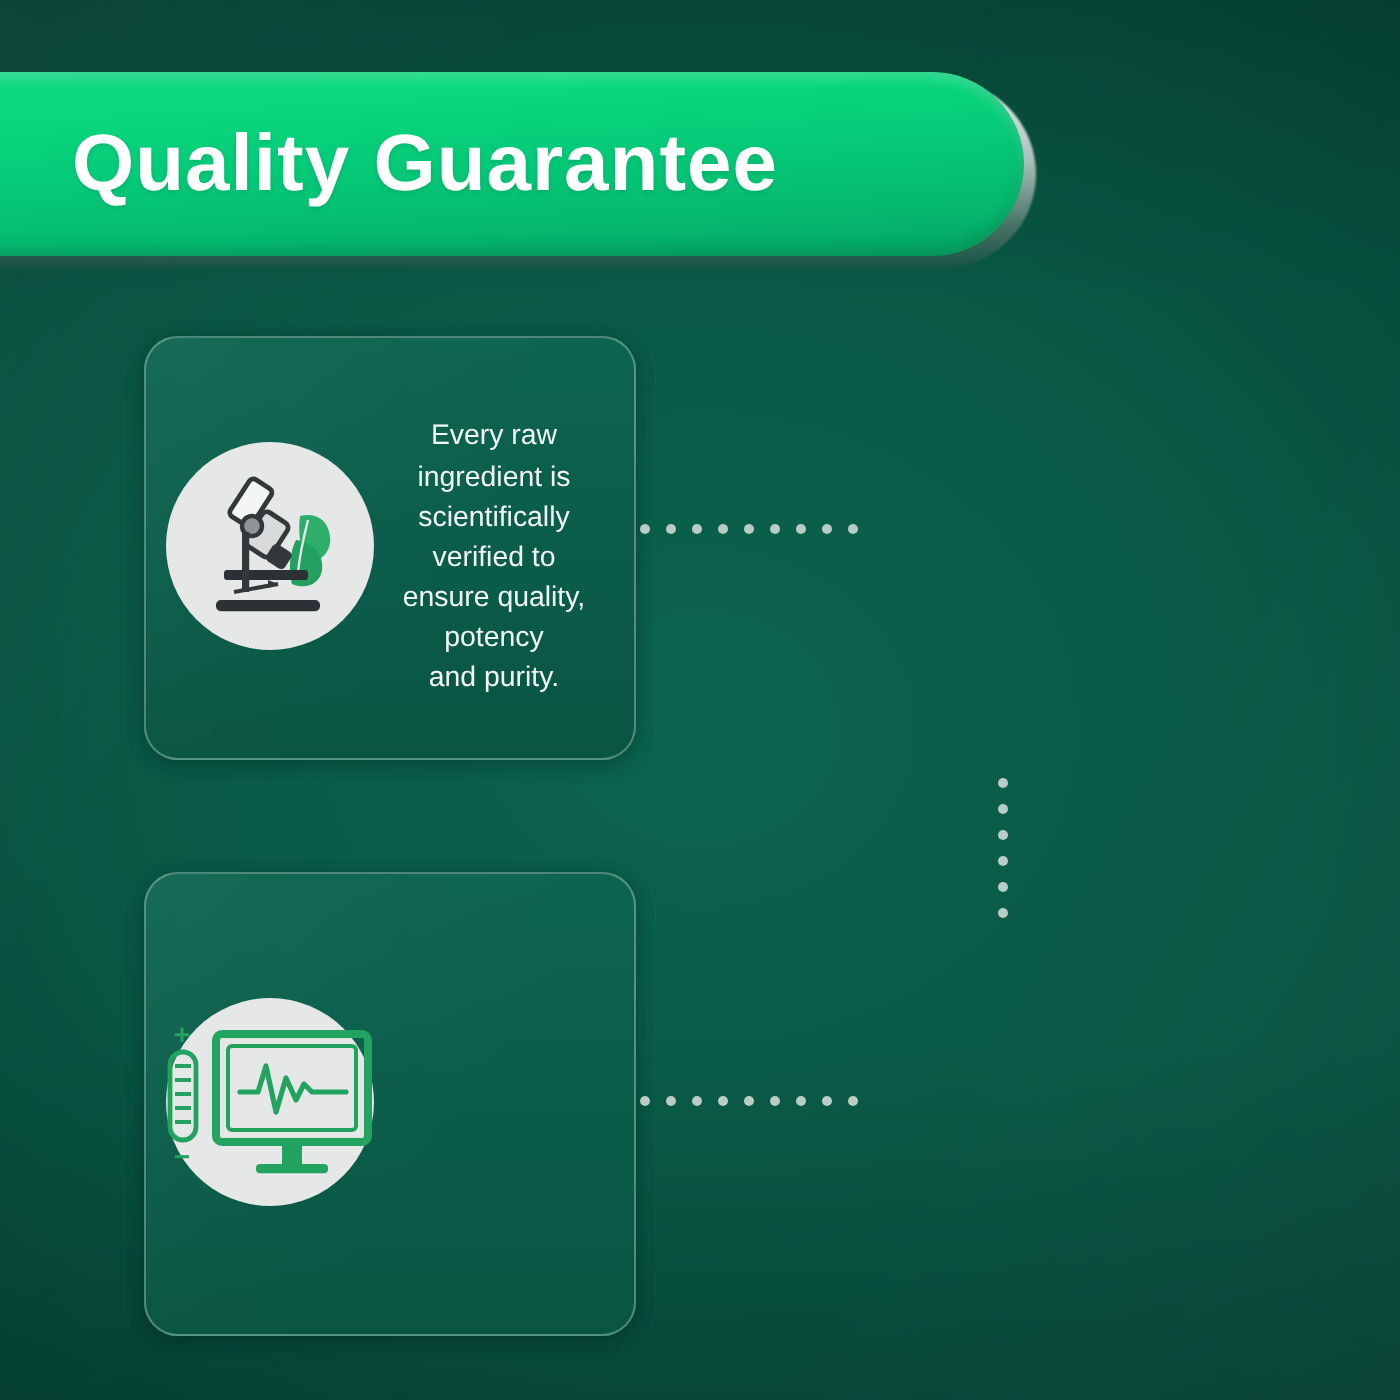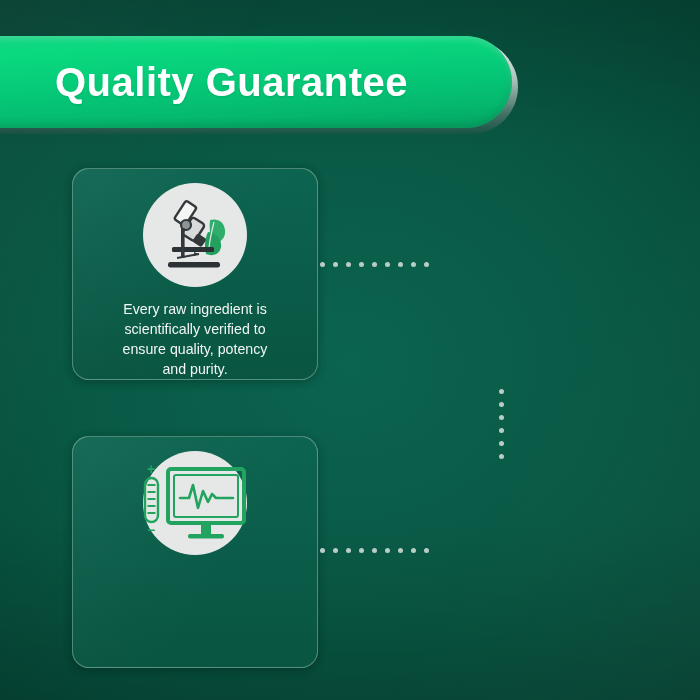--- a/index.html
+++ b/index.html
@@ -60,21 +60,21 @@
     left: 0; top: 0;
     width: 552px;
     height: 92px;
     border-radius: 0 46px 46px 0;
     background: linear-gradient(177deg, #13d682 0%, #0ad97f 18%, #05c877 52%, #05b86e 78%, #04a463 100%);
     display: flex;
     align-items: center;
     box-shadow: inset 0 -3px 7px rgba(0,70,40,0.22), inset 0 3px 6px rgba(255,255,255,0.22);
   }
   .banner-title {
-    margin-left: 95px;
+    margin-left: 76px;
     color: #ffffff;
     font-size: 40px;
     font-weight: bold;
     letter-spacing: 0.5px;
     line-height: 1;
     text-shadow: 0 1px 2px rgba(0,80,50,0.18);
     white-space: nowrap;
   }
 
   
@@ -90,21 +90,21 @@
   .card {
     position: absolute;
     width: 246px;
     border-radius: 17px;
     border: 1px solid rgba(190, 220, 208, 0.38);
     background:
       linear-gradient(125deg, rgba(255,255,255,0.045) 0%, rgba(255,255,255,0.012) 40%, rgba(255,255,255,0.0) 62%),
       linear-gradient(180deg, #0c6450 0%, #0a5c49 55%, #095541 100%);
     box-shadow: 0 2px 10px rgba(0,0,0,0.14);
     display: flex;
-    flex-direction: column;
+    flex-direction: row;
     align-items: center;
     padding: 14px 10px 16px 10px;
   }
   .card.c1 { left: 0;   top: 0;   height: 212px; }
   .card.c2 { left: 310; top: 0;   height: 212px; }
   .card.c3 { left: 0;   top: 268px; height: 232px; }
   .card.c4 { left: 310; top: 268px; height: 232px; }
 
   .icon-badge {
     width: 104px;

